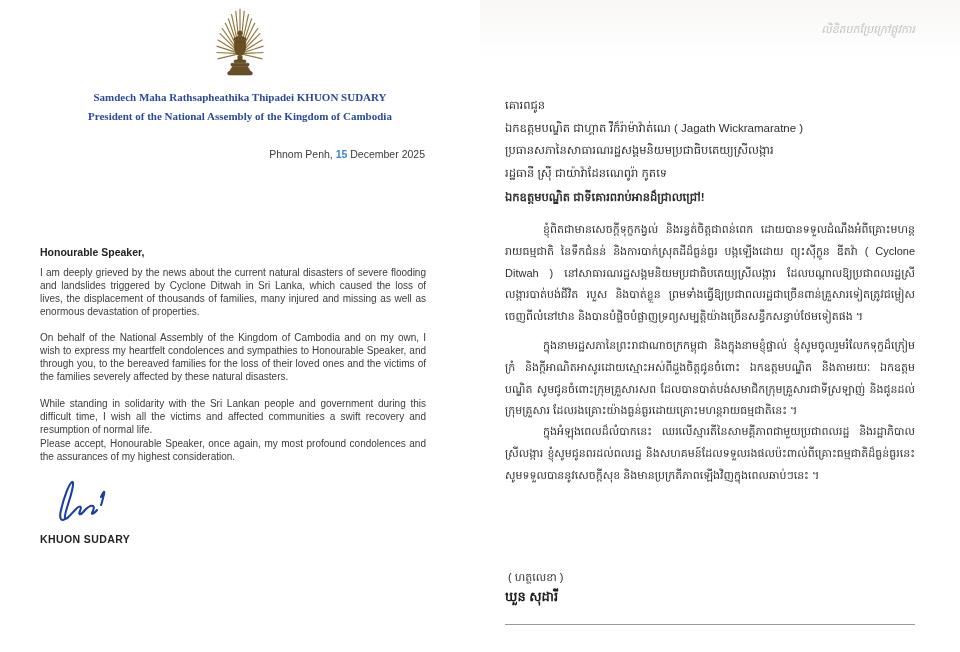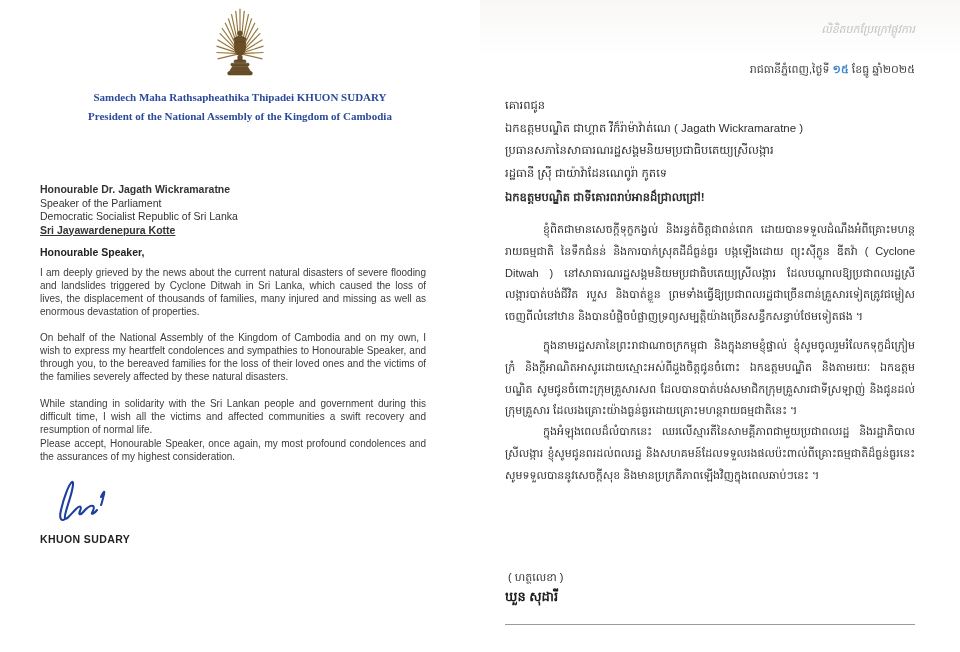--- a/index.html
+++ b/index.html
@@ -95,27 +95,24 @@
         <rect x="18.5" y="61" width="23" height="3" rx="1.2"></rect>
       </g>
     </svg>
   </div>
 
   <div class="sender-titles">
     <div>Samdech Maha Rathsapheathika Thipadei KHUON SUDARY</div>
     <div>President of the National Assembly of the Kingdom of Cambodia</div>
   </div>
 
+  <div class="date-row-en">
+    <span>Phnom Penh, </span><span class="date-day">15</span><span> December 2025</span>
+  </div>
 
-  <div class="recipient-en">
-    <div class="r-bold">Honourable Dr. Jagath Wickramaratne</div>
-    <div>Speaker of the Parliament</div>
-    <div>Democratic Socialist Republic of Sri Lanka</div>
-    <div class="r-underline">Sri Jayawardenepura Kotte</div>
-  </div>
 
   <div class="salutation-en">Honourable Speaker,</div>
 
   <div class="para-en p-en-1">I am deeply grieved by the news about the current natural disasters of severe flooding and landslides triggered by Cyclone Ditwah in Sri Lanka, which caused the loss of lives, the displacement of thousands of families, many injured and missing as well as enormous devastation of properties.</div>
   <div class="para-en p-en-2">On behalf of the National Assembly of the Kingdom of Cambodia and on my own, I wish to express my heartfelt condolences and sympathies to Honourable Speaker, and through you, to the bereaved families for the loss of their loved ones and the victims of the families severely affected by these natural disasters.</div>
   <div class="para-en p-en-3">While standing in solidarity with the Sri Lankan people and government during this difficult time, I wish all the victims and affected communities a swift recovery and resumption of normal life.</div>
   <div class="para-en p-en-4">Please accept, Honourable Speaker, once again, my most profound condolences and the assurances of my highest consideration.</div>
 
   <div class="sig-en">
     <svg width="62" height="48" viewBox="0 0 62 48">
@@ -124,23 +121,20 @@
     </svg>
   </div>
 
   <div class="sig-name-en">KHUON SUDARY</div>
 </div>
 
 <div class="page page-right khmer">
 
   <div class="watermark">លិខិតបកប្រែក្រៅផ្លូវការ</div>
 
-  <div class="date-row-kh">
-    <span>រាជធានីភ្នំពេញ,ថ្ងៃទី </span><span class="date-day">១៥</span><span> ខែធ្នូ ឆ្នាំ២០២៥</span>
-  </div>
 
   <div class="recipient-kh">
     <div class="k-bold">គោរពជូន</div>
     <div class="k-bold">ឯកឧត្តមបណ្ឌិត ជាហ្គាត វីក៏រ៉ាម៉ាវ៉ាត់ណេ ( Jagath Wickramaratne )</div>
     <div>ប្រធានសភានៃសាធារណរដ្ឋសង្គមនិយមប្រជាធិបតេយ្យស្រីលង្ការ</div>
     <div class="k-bold">រដ្ឋធានី ស្រ៊ី ជាយ៉ាវ៉ាដែនណេពូរ៉ា កូតទេ</div>
   </div>
 
   <div class="greeting-kh">ឯកឧត្តមបណ្ឌិត ជាទីគោរពរាប់អានដ៏ជ្រាលជ្រៅ!</div>
 

